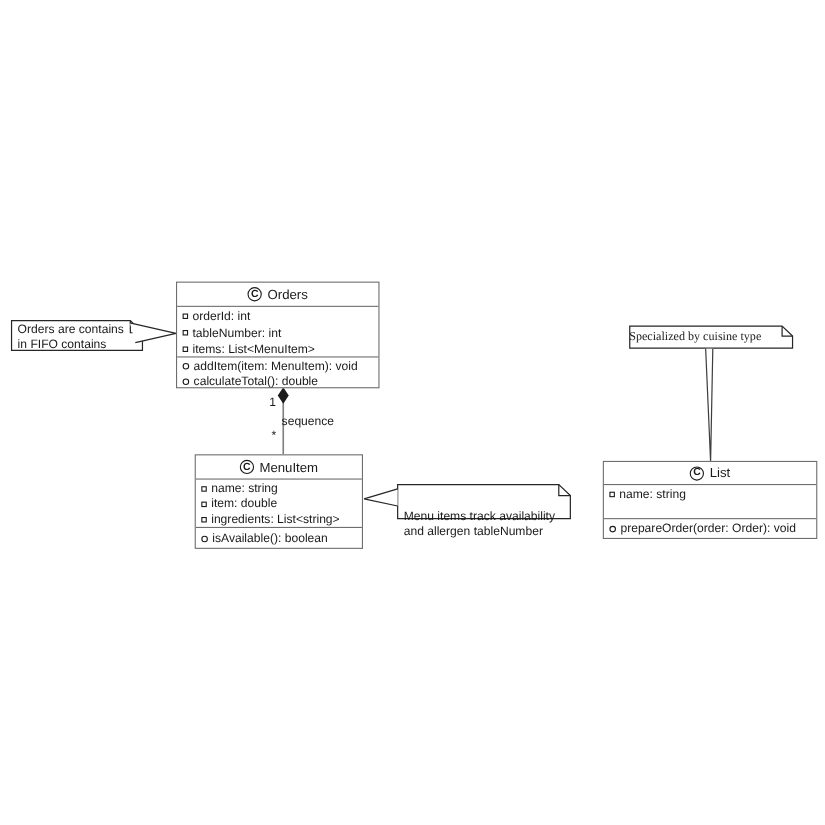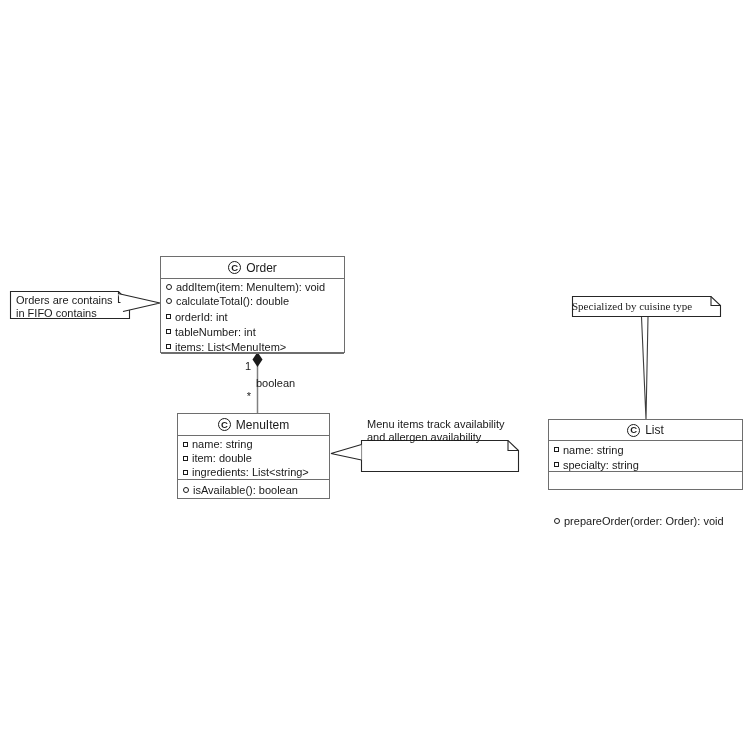--- a/index.html
+++ b/index.html
@@ -41,26 +41,26 @@
   #class-menuitem{left:177px; top:413px; width:153px; height:86px;}
   #class-menuitem .uml-title{height:22px;}
   #class-menuitem .attrs{height:44px; padding-top:1px;}
   #class-menuitem .attrs .member{height:14px;}
   #class-menuitem .methods .member{height:19px;}
 
   #class-chef{left:548px; top:419px; width:195px; height:71px;}
   #class-chef .uml-title{height:21px;}
   #class-chef .attrs{height:31px; padding-top:1px;}
   #class-chef .attrs .member{height:15px;}
-  #class-chef .methods .member{height:17px;margin-top:40px;}
+  #class-chef .methods .member{height:17px;}
 
   
   .note-text{position:absolute; font-size:11px; line-height:13px; z-index:3; white-space:nowrap;}
   #note-fifo-text{left:16px; top:294px;}
-  #note-availability-text{left:367px; top:418px;}
+  #note-availability-text{left:367px; top:464px;}
   #note-cuisine-text{left:572px; top:300px; width:148px; font-family:Liberation Serif, serif;}
 
   
   .edge-label{position:absolute; font-size:11px; z-index:3; white-space:nowrap;}
   #card-source{left:239px; top:360px; width:12px; text-align:right;}
   #rel-label{left:256px; top:377px;}
   #card-target{left:239px; top:390px; width:12px; text-align:right;}
 </style>
 </head>
 <body>
@@ -81,44 +81,44 @@
     <path d="M361.5,444.5 L331,453.5 L361.5,460" fill="#ffffff" stroke="#262626" stroke-width="1.1"></path>
 
     <path d="M572.5,296.5 H711 L720.5,305.5 V316.5 H572.5 Z" fill="#ffffff" stroke="#262626" stroke-width="1.1"></path>
     <path d="M711,296.5 V305.5 H720.5" fill="none" stroke="#262626" stroke-width="1.1"></path>
     <path d="M641.5,317 L646,419.5 L648,317" fill="#ffffff" stroke="#3d3d3d" stroke-width="1.1"></path>
   </svg>
 
   <div class="uml-class" id="class-order">
     <div class="uml-title">
       <span class="annot">C</span>
-      <span>Order</span>
-    </div>
-    <div class="sec methods">
-      <div class="member">
-          <span class="m-ci"></span>
-          <span>addItem(item: MenuItem): void</span>
-        </div>
-      <div class="member">
-          <span class="m-ci"></span>
-          <span>calculateTotal(): double</span>
-        </div>
+      <span>Orders</span>
     </div>
     <div class="sec attrs">
       <div class="member">
           <span class="m-sq"></span>
           <span>orderId: int</span>
         </div>
       <div class="member">
           <span class="m-sq"></span>
           <span>tableNumber: int</span>
         </div>
       <div class="member">
           <span class="m-sq"></span>
           <span>items: List&lt;MenuItem&gt;</span>
+        </div>
+    </div>
+    <div class="sec methods">
+      <div class="member">
+          <span class="m-ci"></span>
+          <span>addItem(item: MenuItem): void</span>
+        </div>
+      <div class="member">
+          <span class="m-ci"></span>
+          <span>calculateTotal(): double</span>
         </div>
     </div>
   </div>
 
   <div class="uml-class" id="class-menuitem">
     <div class="uml-title">
       <span class="annot">C</span>
       <span>MenuItem</span>
     </div>
     <div class="sec attrs">
@@ -146,42 +146,38 @@
   <div class="uml-class" id="class-chef">
     <div class="uml-title">
       <span class="annot">C</span>
       <span>List</span>
     </div>
     <div class="sec attrs">
       <div class="member">
           <span class="m-sq"></span>
           <span>name: string</span>
         </div>
-      <div class="member">
-          <span class="m-sq"></span>
-          <span>specialty: string</span>
-        </div>
     </div>
     <div class="sec methods">
       <div class="member">
           <span class="m-ci"></span>
           <span>prepareOrder(order: Order): void</span>
         </div>
     </div>
   </div>
 
   <div class="note-text" id="note-fifo-text">
     <div>Orders are contains</div>
     <div>in FIFO contains</div>
   </div>
   <div class="note-text" id="note-availability-text">
     <div>Menu items track availability</div>
-    <div>and allergen availability</div>
+    <div>and allergen tableNumber</div>
   </div>
   <div class="note-text" id="note-cuisine-text">
     <div>Specialized by cuisine type</div>
   </div>
 
   <div class="edge-label" id="card-source">1</div>
-  <div class="edge-label" id="rel-label">boolean</div>
+  <div class="edge-label" id="rel-label">sequence</div>
   <div class="edge-label" id="card-target">*</div>
 
 </div>
 
 </body></html>

